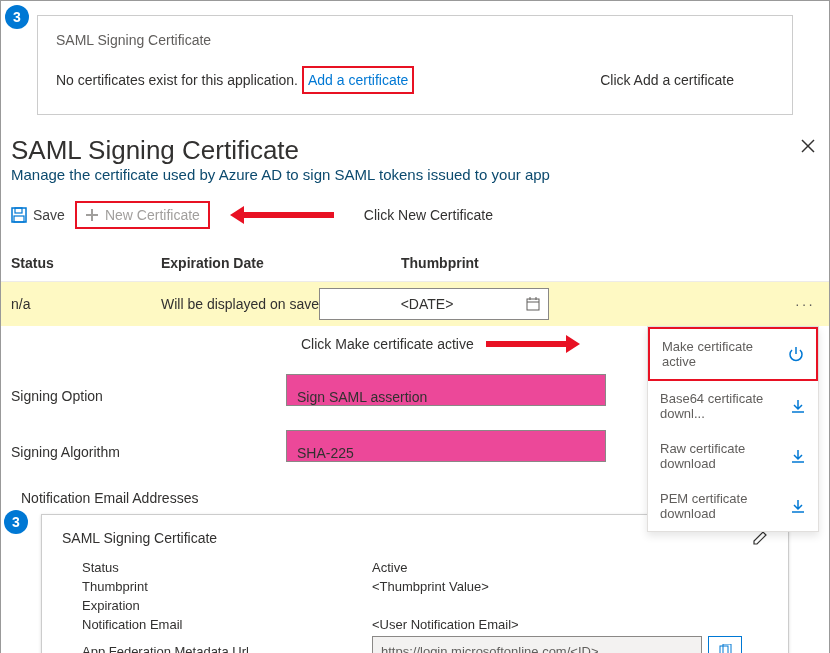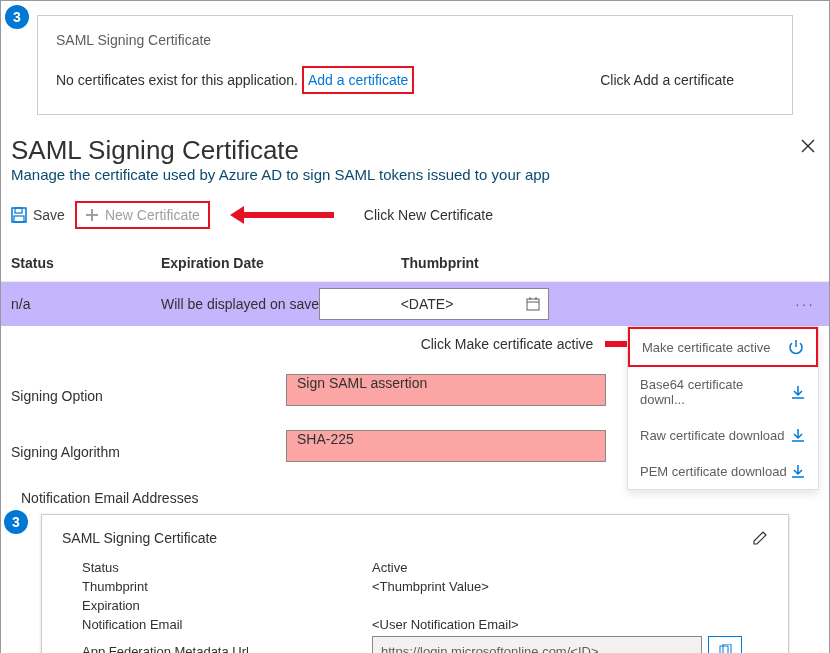--- a/index.html
+++ b/index.html
@@ -20,33 +20,33 @@
   .save-btn { display: flex; align-items: center; gap: 6px; color: #404040; cursor: pointer; }
   .newcert-btn { display: flex; align-items: center; gap: 6px; color: #a19f9d; border: 2px solid #e81123; padding: 4px 8px; }
   .arrow-red { margin-left: 10px; display: flex; align-items: center; }
   .arrow-shaft { width: 90px; height: 6px; background: #e81123; }
   .arrow-head-l { width: 0; height: 0; border-top: 9px solid transparent; border-bottom: 9px solid transparent; border-right: 14px solid #e81123; }
   .arrow-head-r { width: 0; height: 0; border-top: 9px solid transparent; border-bottom: 9px solid transparent; border-left: 14px solid #e81123; }
   .table-head { display: flex; padding: 20px 10px 10px 10px; font-weight: 600; border-bottom: 1px solid #edebe9; }
   .col-status { width: 150px; }
   .col-exp { width: 240px; }
   .col-thumb { flex: 1; }
-  .table-row { display: flex; align-items: center; background: #c4b5fd; padding: 6px 10px; }
+  .table-row { display: flex; align-items: center; background: #fef9c3; padding: 6px 10px; }
   .date-input { display: flex; align-items: center; justify-content: space-between; border: 1px solid #8a8886; background: #fff; height: 32px; width: 230px; padding: 0 8px; }
   .more-dots { margin-left: auto; margin-right: 4px; color: #605e5c; letter-spacing: 2px; cursor: pointer; }
-  .menu-row { display: flex; align-items: center; padding: 5px 10px; position: relative; justify-content: center; }
+  .menu-row { display: flex; align-items: center; padding: 5px 10px; position: relative; }
   .make-active-hint { margin-left: 290px; }
   .arrow-right { display: flex; align-items: center; margin-left: 12px; }
-  .context-menu { position: absolute; right: 10px; top: 0; width: 192px; background: #fff; border: 1px solid #e1dfdd; box-shadow: 0 4px 8px rgba(0,0,0,0.1); z-index: 5; }
+  .context-menu { position: absolute; right: 10px; top: 0; width: 172px; background: #fff; border: 1px solid #e1dfdd; box-shadow: 0 4px 8px rgba(0,0,0,0.1); z-index: 5; }
   .context-item { display: flex; align-items: center; justify-content: space-between; padding: 10px 12px; color: #605e5c; font-size: 13px; cursor: pointer; }
   .context-item.first { border: 2px solid #e81123; }
   .dl-icon svg { display: block; }
   .form-row { display: flex; align-items: center; padding: 12px 10px; }
   .form-label { width: 275px; margin-top: 12px; }
-  .select-box { display: flex; align-items: flex-start; justify-content: space-between; border: 1px solid #8a8886; background: #fca5a5; height: 32px; width: 320px; padding: 0 10px; }
+  .select-box { display: flex; align-items: flex-end; justify-content: space-between; border: 1px solid #8a8886; background: #ec4899; height: 32px; width: 320px; padding: 0 10px; }
   .notif-label { padding: 16px 20px 8px 20px; font-weight: 400; }
   .bottom-area { position: relative; padding: 0 40px 18px 40px; }
   .bottom-card { border: 1px solid #ccc; box-shadow: 0 1px 3px rgba(0,0,0,0.15); padding: 14px 20px 18px 20px; position: relative; }
   .bottom-title-row { display: flex; align-items: center; margin-bottom: 12px; }
   .pencil { margin-left: auto; color: #323130; cursor: pointer; }
   .info-row { display: flex; padding: 2px 0 2px 20px; font-size: 13px; }
   .info-label { width: 290px; color: #323130; }
   .info-value { color: #323130; }
   .url-box { display: flex; align-items: center; border: 1px solid #8a8886; background: #f3f2f1; height: 30px; width: 330px; padding: 0 8px; color: #605e5c; font-size: 13px; }
   .copy-btn { width: 34px; height: 30px; border: 1px solid #0078d4; background: #fff; display: flex; align-items: center; justify-content: center; margin-left: 6px; cursor: pointer; }

